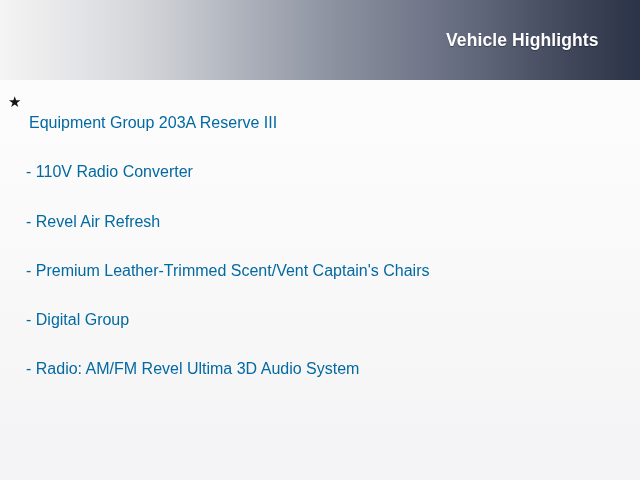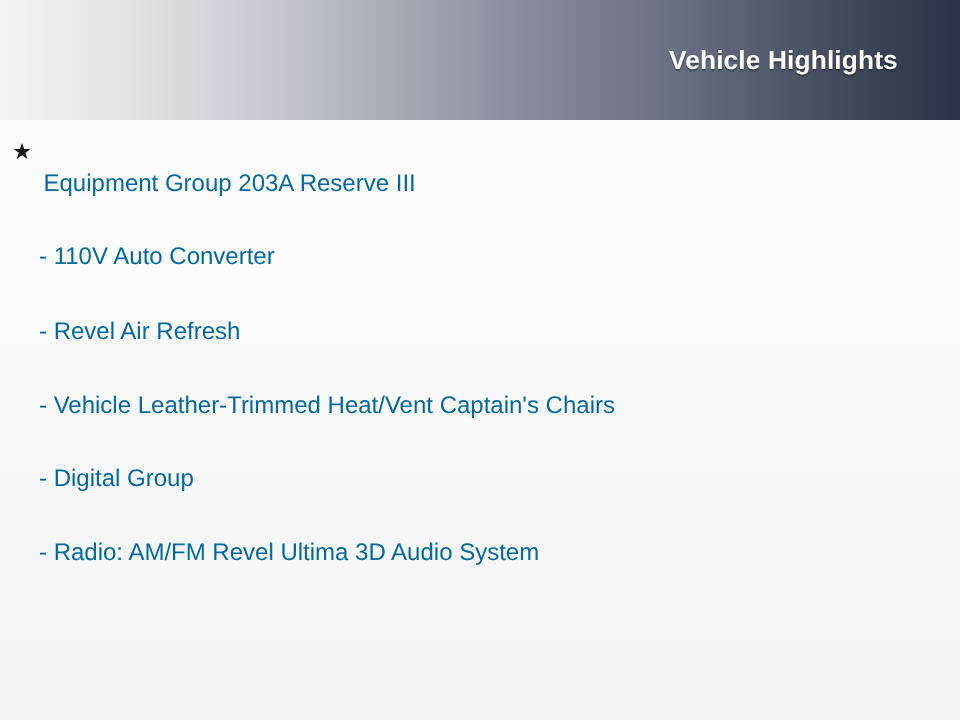--- a/index.html
+++ b/index.html
@@ -116,27 +116,27 @@
   <div id="header-banner">
     <div id="header-title">Vehicle Highlights</div>
   </div>
 
   <ul id="highlights-list">
       <li class="highlight-row">
         <span class="bullet-star">★</span>
         <span class="row-label lead">Equipment Group 203A Reserve III</span>
       </li>
       <li class="highlight-row">
-        <span class="row-label sub">- 110V Auto Converter</span>
+        <span class="row-label sub">- 110V Radio Converter</span>
       </li>
       <li class="highlight-row">
         <span class="row-label sub">- Revel Air Refresh</span>
       </li>
       <li class="highlight-row">
-        <span class="row-label sub">- Vehicle Leather-Trimmed Heat/Vent Captain's Chairs</span>
+        <span class="row-label sub">- Premium Leather-Trimmed Scent/Vent Captain's Chairs</span>
       </li>
       <li class="highlight-row">
         <span class="row-label sub">- Digital Group</span>
       </li>
       <li class="highlight-row">
         <span class="row-label sub">- Radio: AM/FM Revel Ultima 3D Audio System</span>
       </li>
     </ul>
 
 </div>

